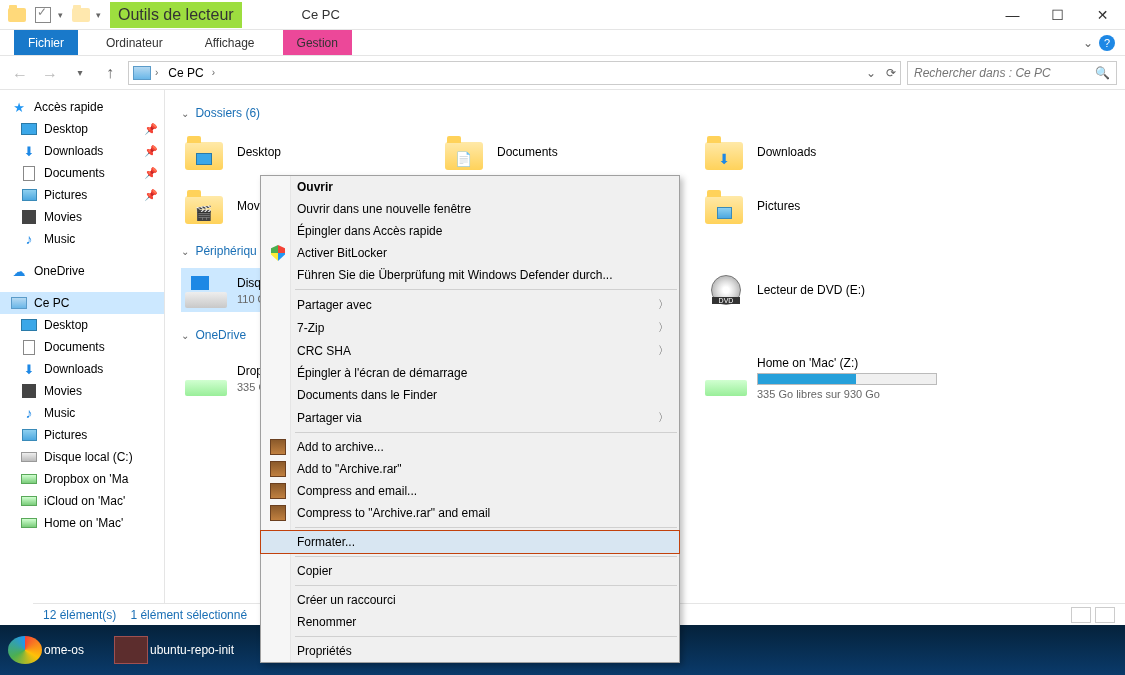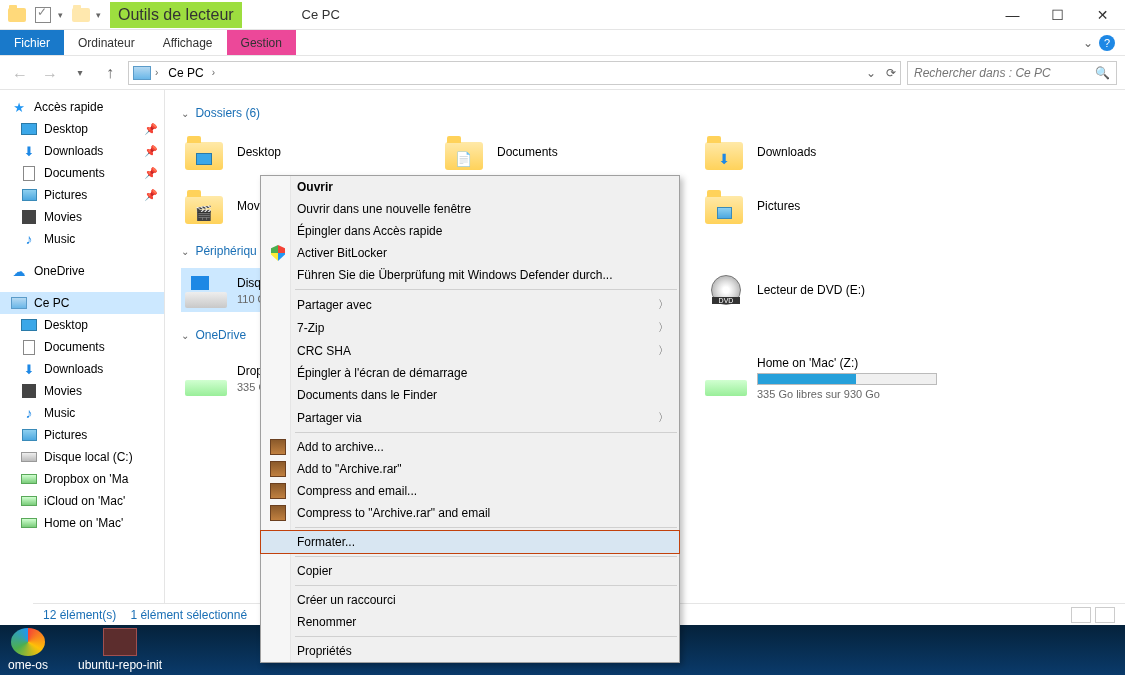--- a/index.html
+++ b/index.html
@@ -14,21 +14,21 @@
 .qat-check { width: 16px; height: 16px; border: 1px solid #888; position: relative; }
 .qat-check::after { content: "✓"; color: #888; position: absolute; top: -3px; left: 1px; font-size: 12px; }
 .qat-dropdown { width: 8px; color: #666; font-size: 9px; }
 .ribbon-tab-lecteur { background: #9dde3f; padding: 4px 8px; font-size: 16px; color: #333; }
 .title-text { margin-left: 60px; color: #333; font-size: 13px; }
 .window-controls { margin-left: auto; display: flex; }
 .win-ctrl { width: 45px; height: 30px; display: flex; align-items: center; justify-content: center; font-size: 14px; color: #333; }
 
 
 .ribbon-tabs { height: 26px; display: flex; align-items: stretch; border-bottom: 1px solid #e5e5e5; }
-.ribbon-tab { padding: 0 14px; display: flex; align-items: center; font-size: 12px; color: #333; cursor: default; }
+.ribbon-tab { padding: 0 14px; display: flex; align-items: center; font-size: 12px; color: #333; cursor: default; margin-left: 14px; }
 .ribbon-tab.active { background: #1979ca; color: #fff; }
 .ribbon-tab.gestion { background: #ec4899; color: #333; text-align: center; }
 .ribbon-help { margin-left: auto; padding: 0 10px; display: flex; align-items: center; gap: 6px; }
 .help-circle { width: 16px; height: 16px; border-radius: 50%; background: #1e88e5; color: #fff; display: flex; align-items: center; justify-content: center; font-size: 11px; }
 
 
 .addressbar { height: 34px; display: flex; align-items: center; gap: 6px; padding: 4px 8px; border-bottom: 1px solid #e5e5e5; }
 .nav-btn { width: 24px; height: 24px; display: flex; align-items: center; justify-content: center; color: #666; font-size: 16px; }
 .nav-btn.disabled { color: #bbb; }
 .address-box { flex: 1; height: 24px; border: 1px solid #ccc; display: flex; align-items: center; padding: 0 4px; gap: 4px; }
@@ -68,21 +68,21 @@
 .drive-bar-fill { height: 100%; background: #26a0da; }
 .drive-sub { color: #666; font-size: 11px; }
 
 
 .statusbar { height: 22px; border-top: 1px solid #e5e5e5; display: flex; align-items: center; padding: 0 10px; gap: 14px; color: #1a6fb5; font-size: 12px; margin-left: 33px; }
 .status-views { margin-left: auto; display: flex; gap: 4px; }
 .view-btn { width: 20px; height: 16px; border: 1px solid #ccc; }
 
 
 .taskbar { height: 50px; background: linear-gradient(#05223b, #0a3a6a); display: flex; align-items: center; padding: 0 8px; gap: 30px; }
-.task-item { display: flex; flex-direction: column; align-items: center; gap: 2px; color: #fff; font-size: 11px; }
+.task-item { display: flex; flex-direction: row; align-items: center; gap: 2px; color: #fff; font-size: 11px; }
 .task-icon { width: 34px; height: 28px; }
 
 
 .context-menu { position: absolute; top: 175px; left: 260px; width: 420px; background: #f0f0f0; border: 1px solid #a0a0a0; box-shadow: 3px 3px 6px rgba(0,0,0,0.25); z-index: 100; }
 .cm-item { display: flex; align-items: center; padding: 4px 10px 4px 36px; font-size: 12px; color: #000; position: relative; cursor: default; min-height: 22px; }
 .cm-item.bold { font-weight: bold; }
 .cm-item.hover { background: #d8e6f2; border: 1px solid #c2410c; margin: -1px; }
 .cm-item .arrow { margin-left: auto; color: #555; font-size: 11px; }
 .cm-sep { height: 1px; background: #d0d0d0; margin: 3px 2px 3px 34px; }
 .cm-icon { position: absolute; left: 8px; width: 18px; height: 18px; display: flex; align-items: center; justify-content: center; }

